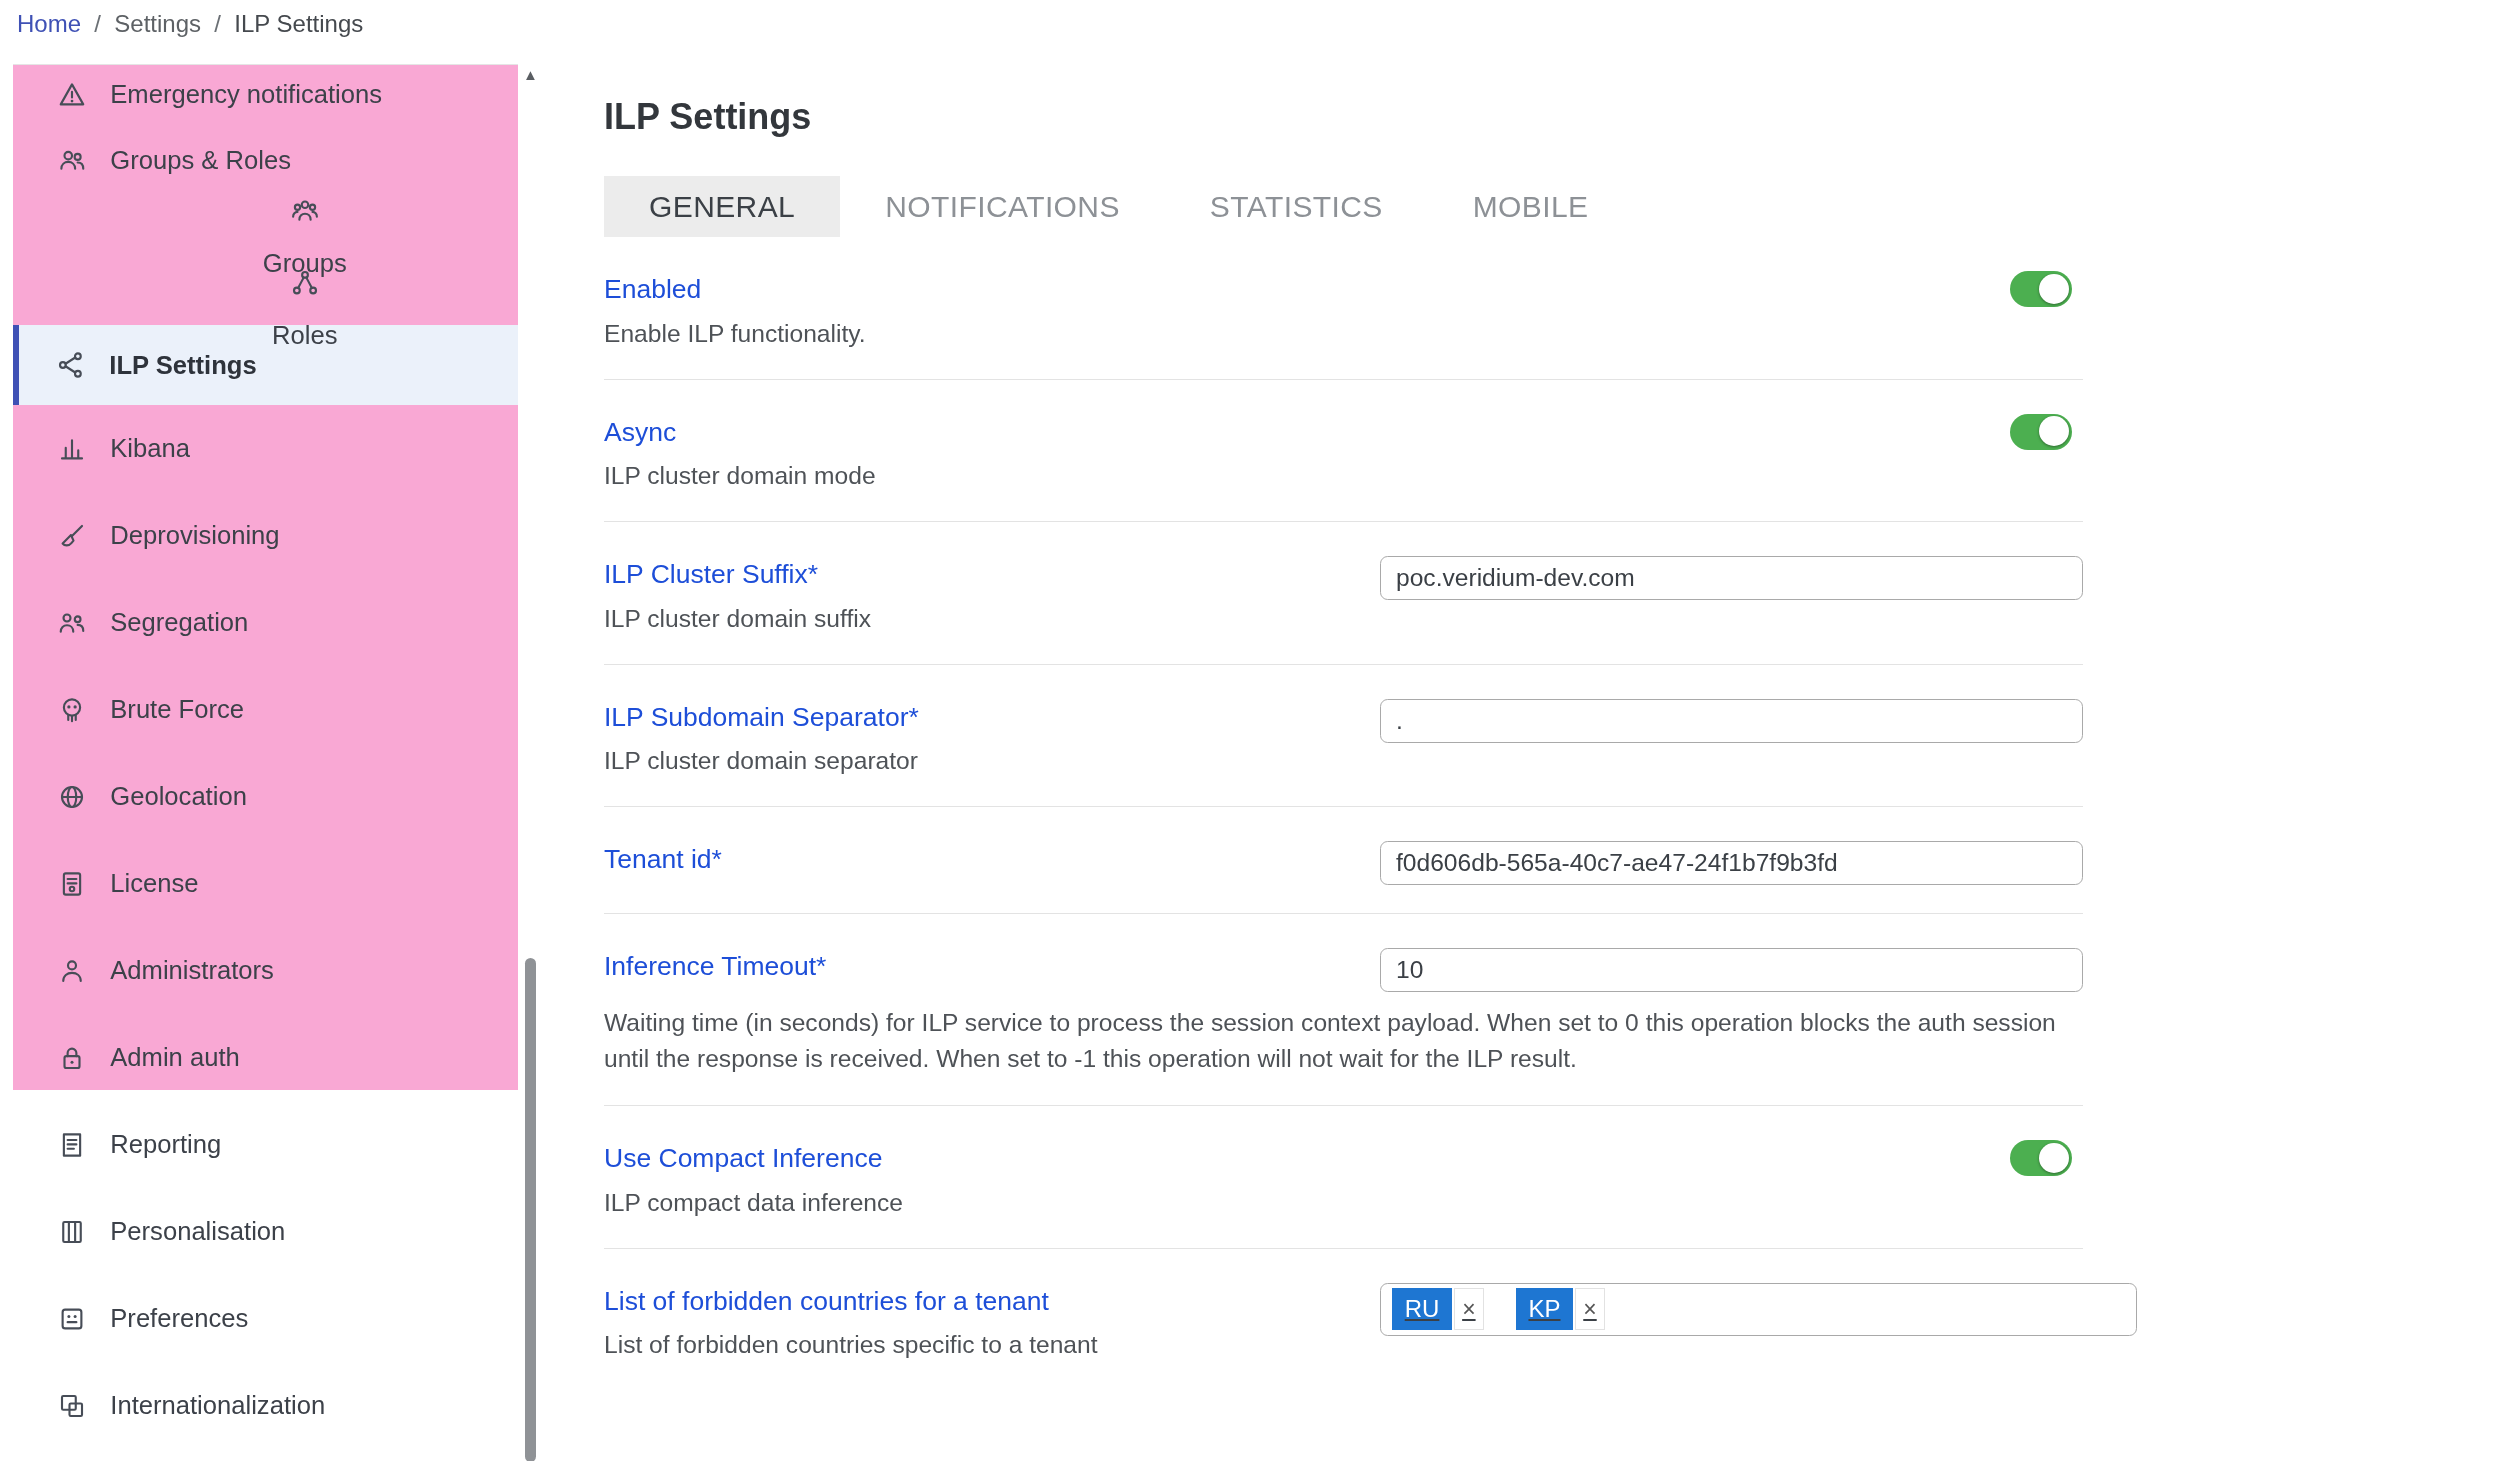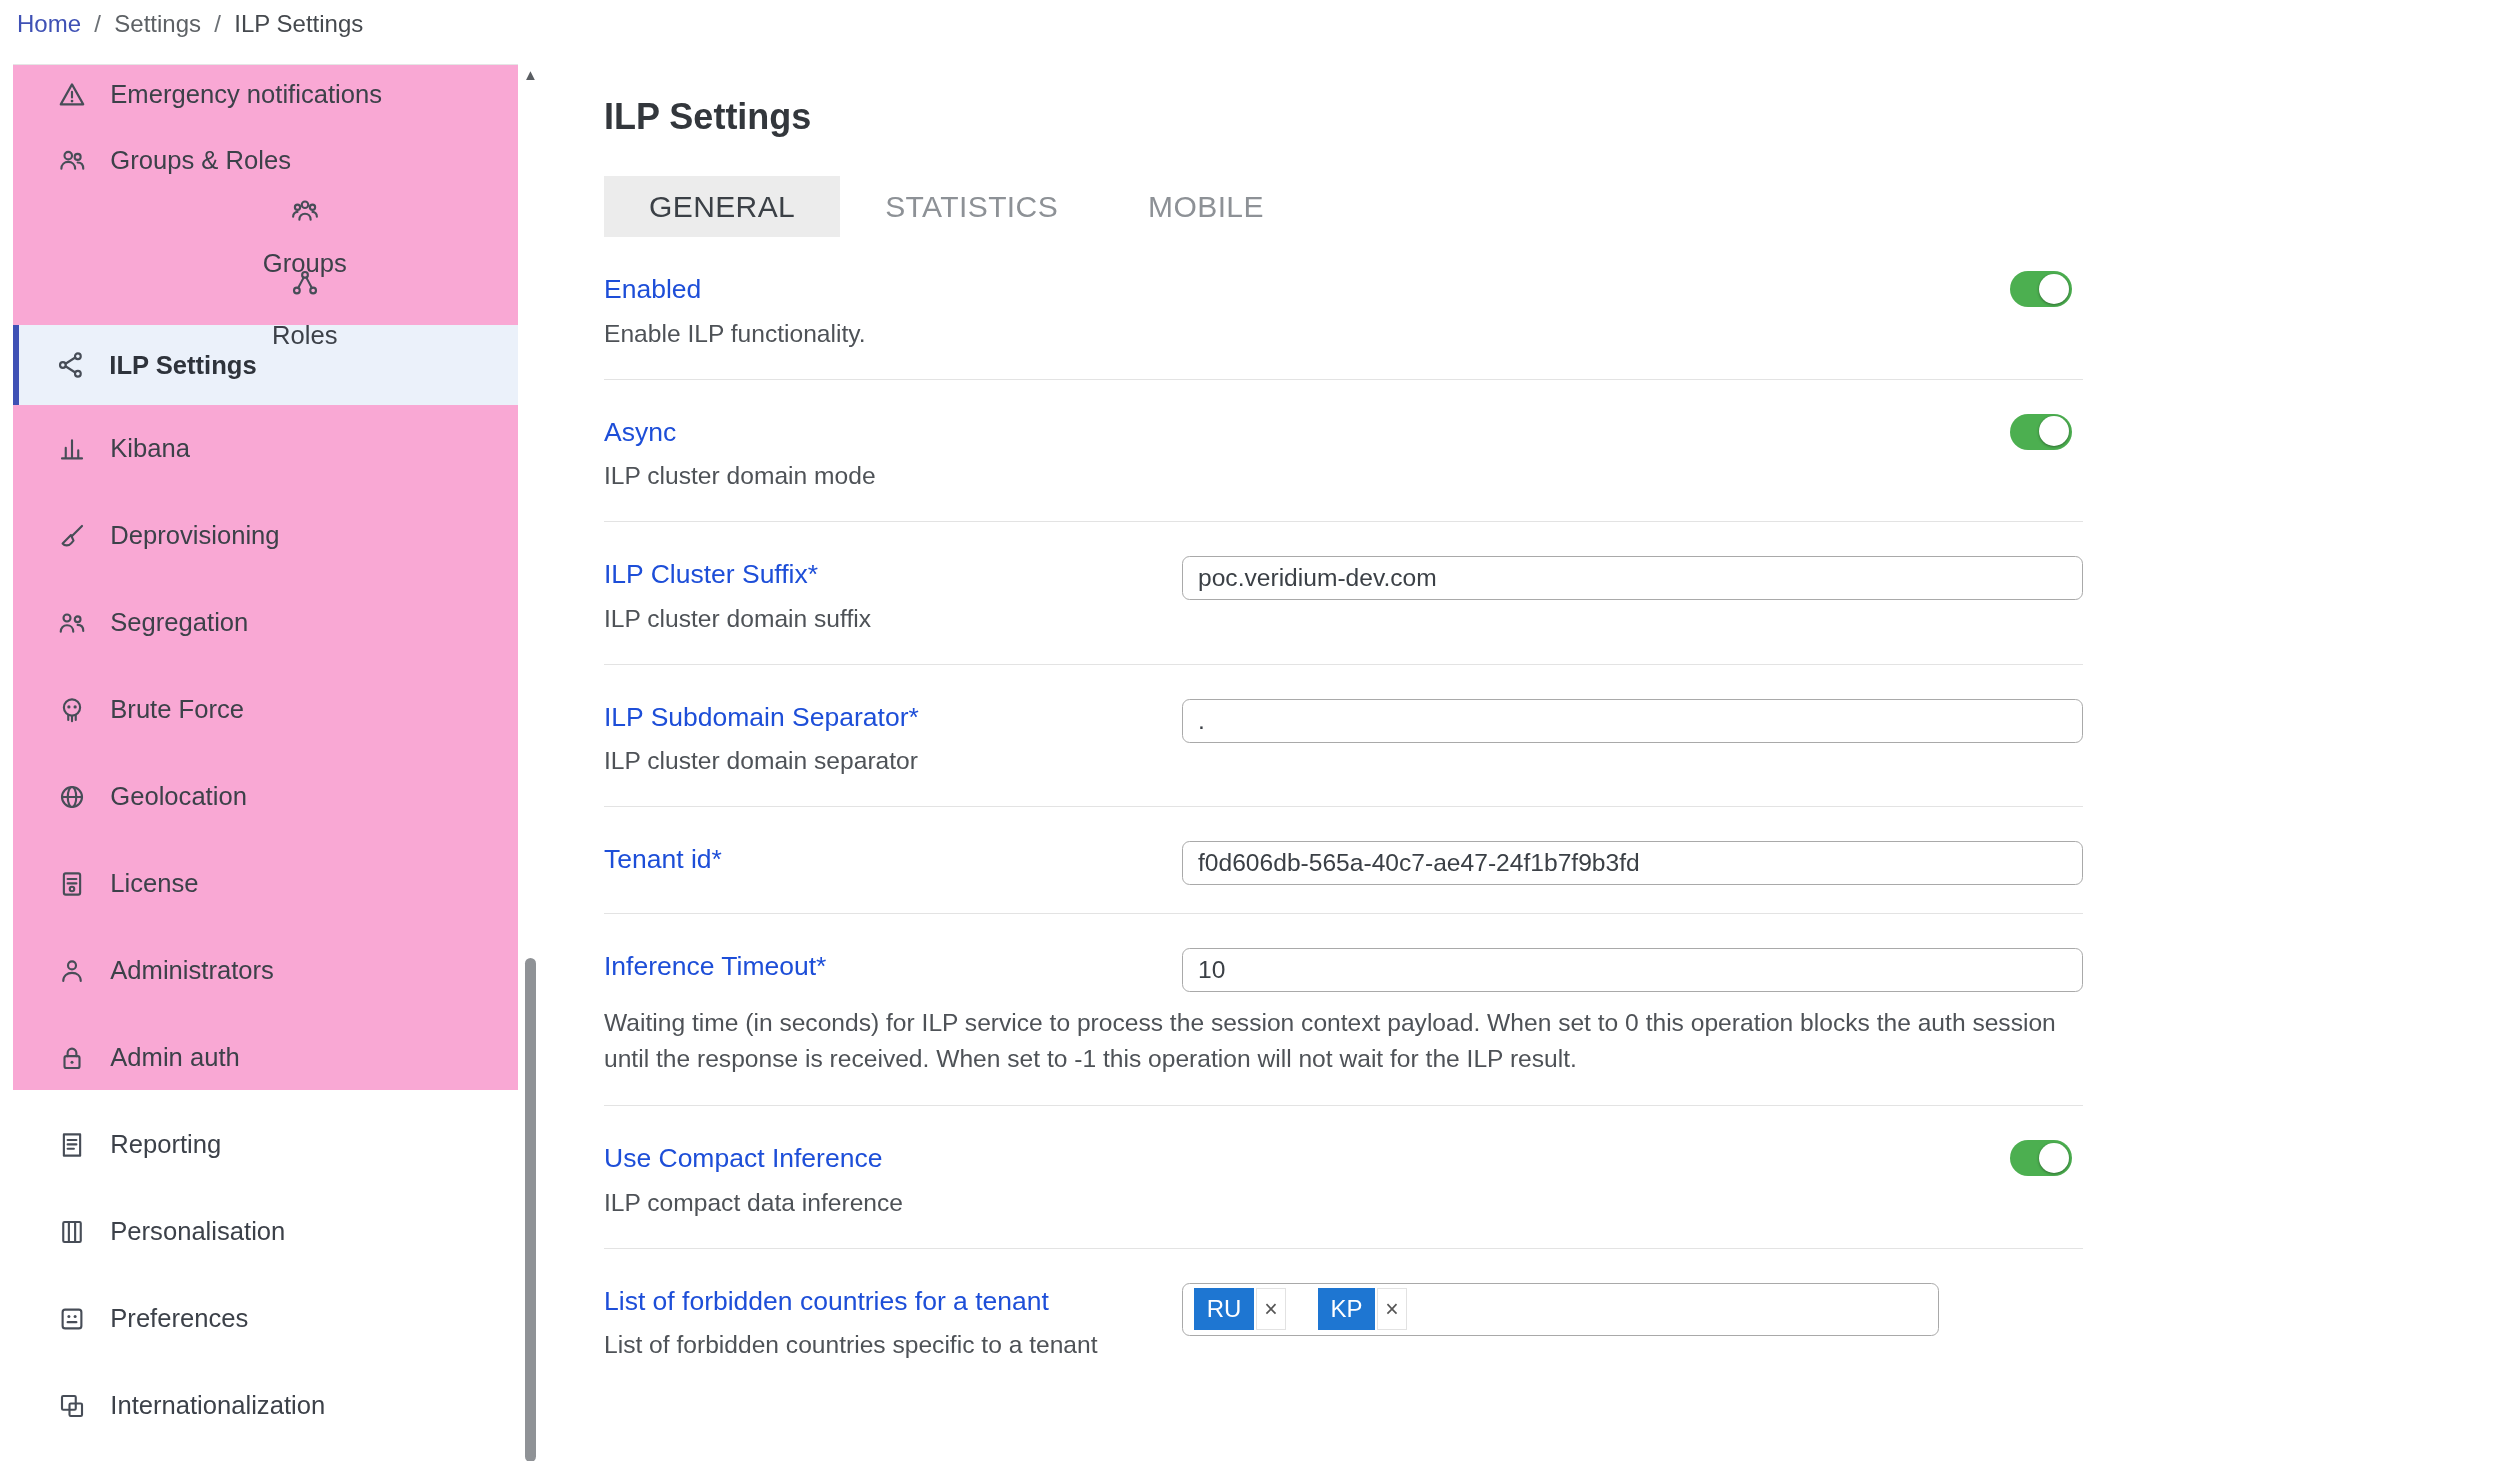--- a/index.html
+++ b/index.html
@@ -45,21 +45,21 @@
   .tab.active { background:#ececec; color:#3b4046; }
 
   .row { padding:34px 0 28px; border-bottom:0.9px solid #e3e3e3; }
   .row:last-child { border-bottom:none; }
   .row-top { display:flex; justify-content:space-between; align-items:flex-start; }
   .left-col { max-width:700px; }
   .label { font-size:26.5px; color:#1d4ed8; line-height:36px; }
   .desc  { font-size:24.6px; color:#4e5257; line-height:34px; margin-top:9.5px; }
   .desc-full { font-size:24.6px; color:#4e5257; line-height:36px; margin-top:13.3px; }
 
-  .ctrl { width:901px; flex:none; }
+  .ctrl { width:703px; flex:none;text-decoration:underline; }
   .tinput { width:100%; height:44px; border:0.9px solid #a9a9a9; border-radius:7.6px;
             font-family:inherit; font-size:24.6px; color:#3b4046; padding:0 15px;
             background:#fff; outline:none; }
 
   .toggle { width:62px; height:36px; border-radius:18px; background:#4caf50;
             position:relative; margin-right:11.4px; flex:none; cursor:pointer; }
   .toggle .knob { position:absolute; right:2.8px; top:2.8px; width:30px; height:30px;
                   border-radius:50%; background:#fff; box-shadow:0 0.9px 2.8px rgba(0,0,0,.4); }
 
   .chips { width:757px; min-height:53px; border:0.9px solid #a9a9a9; border-radius:7.6px;
@@ -279,20 +279,21 @@
   <div class="sb-arrow">▲</div>
   <div class="sb-thumb"></div>
 </div>
 
 <main class="main">
 
   <h1 class="page-title">ILP Settings</h1>
 
   <div class="tabs">
     <div class="tab active">GENERAL</div>
+    <div class="tab">NOTIFICATIONS</div>
     <div class="tab">STATISTICS</div>
     <div class="tab">MOBILE</div>
   </div>
 
   <section class="row">
     <div class="row-top">
       <div class="left-col">
         <div class="label">Enabled</div>
         <div class="desc">Enable ILP functionality.</div>
       </div>

